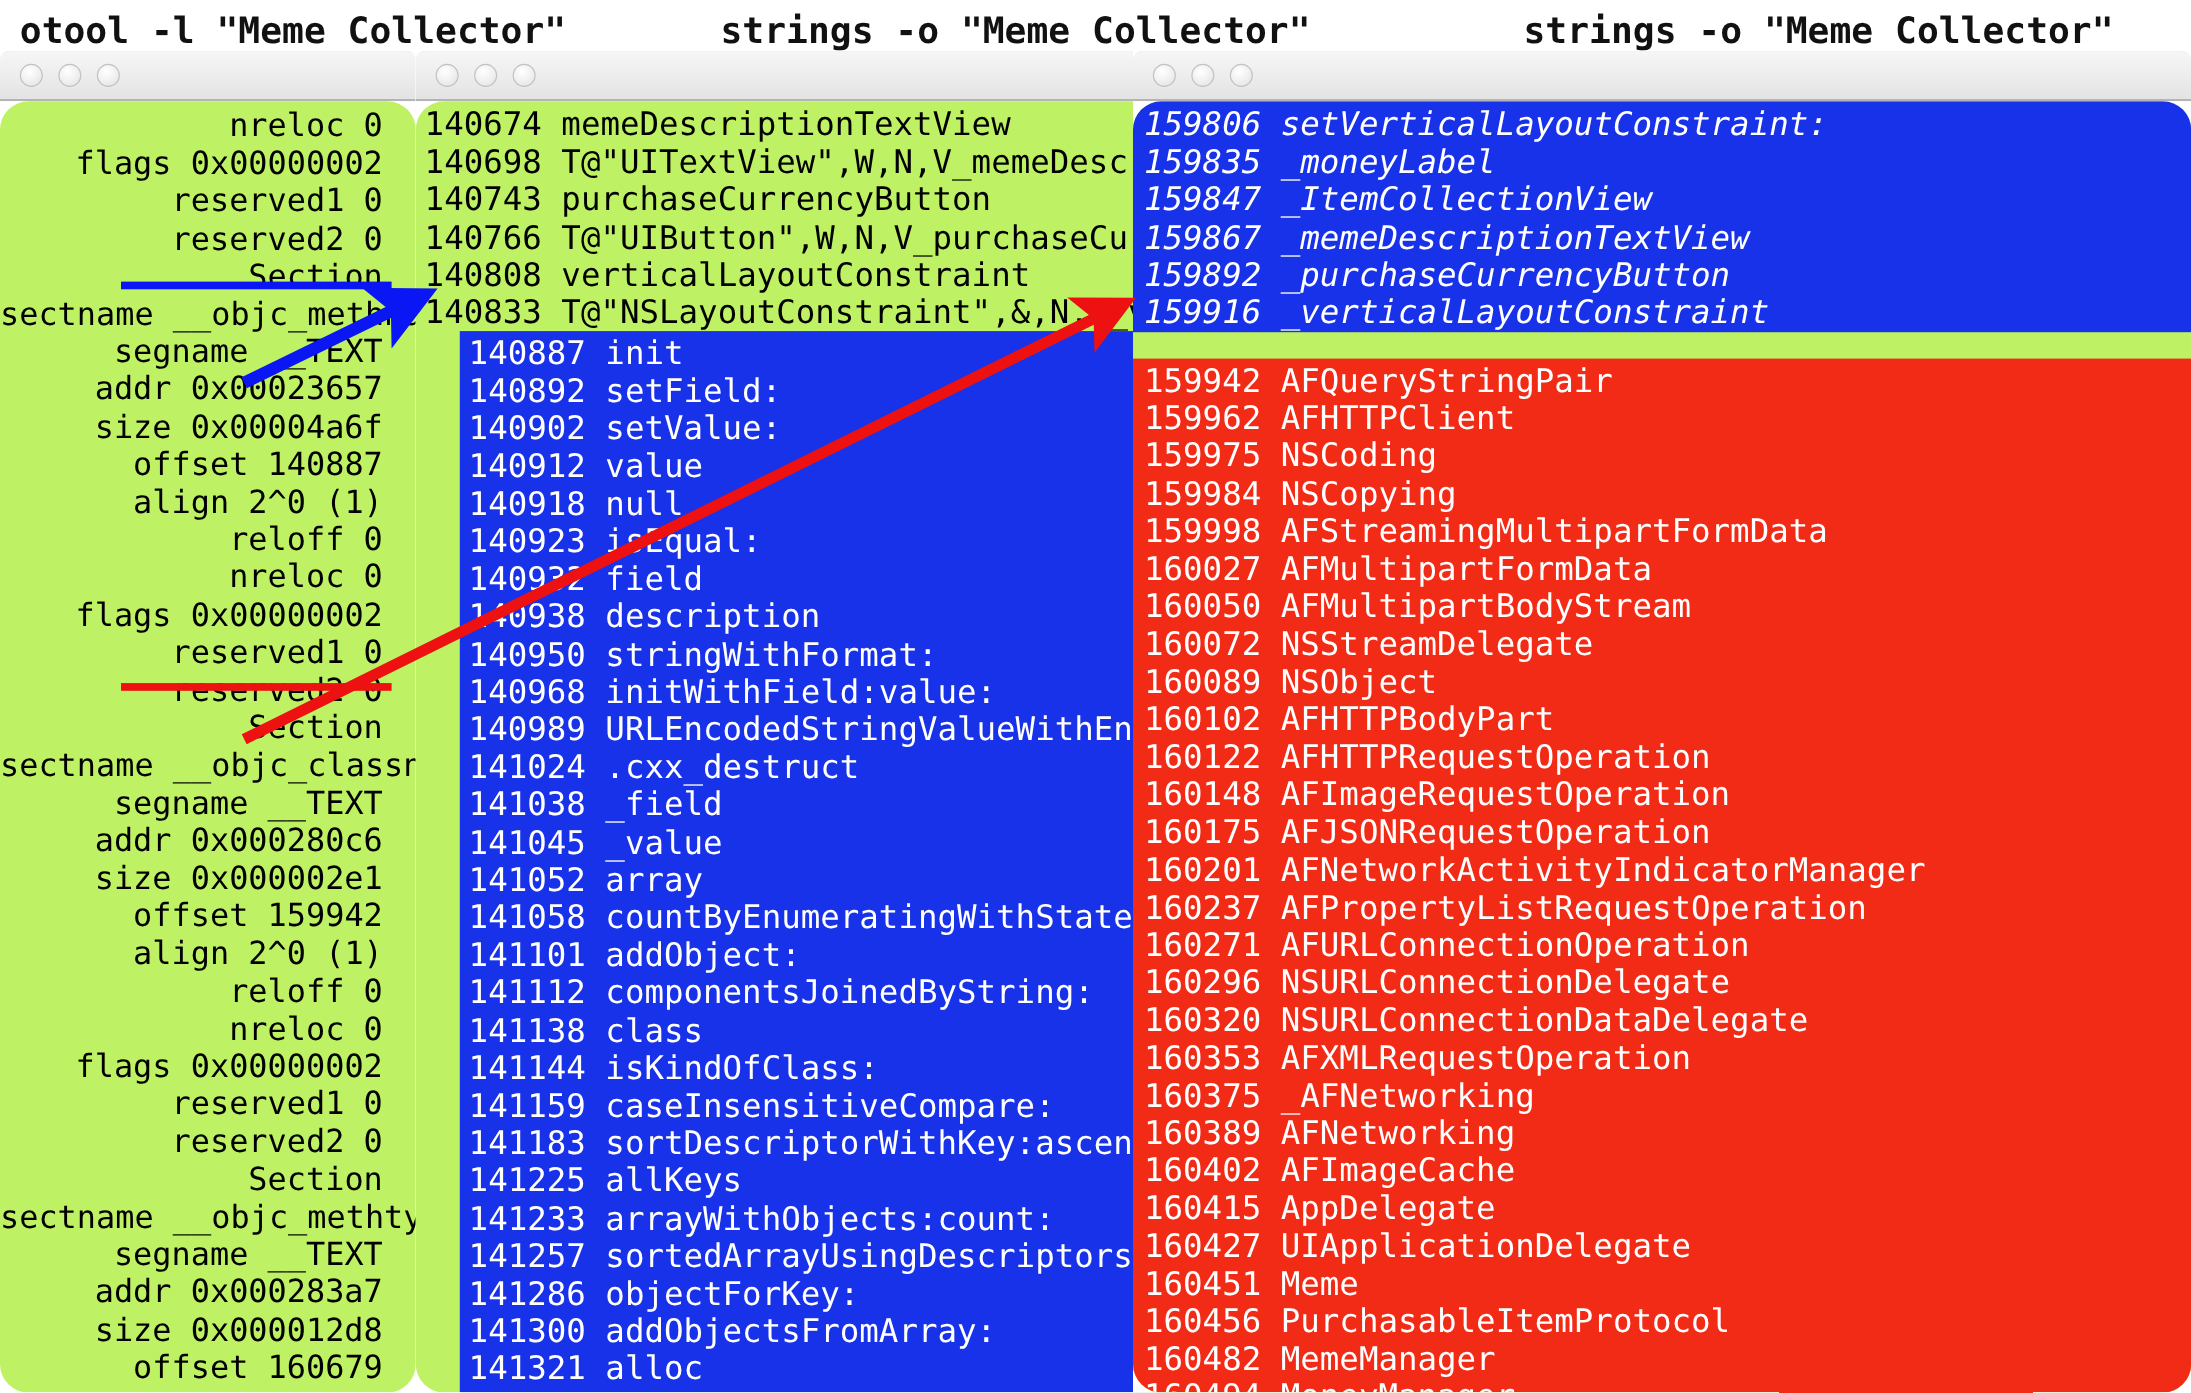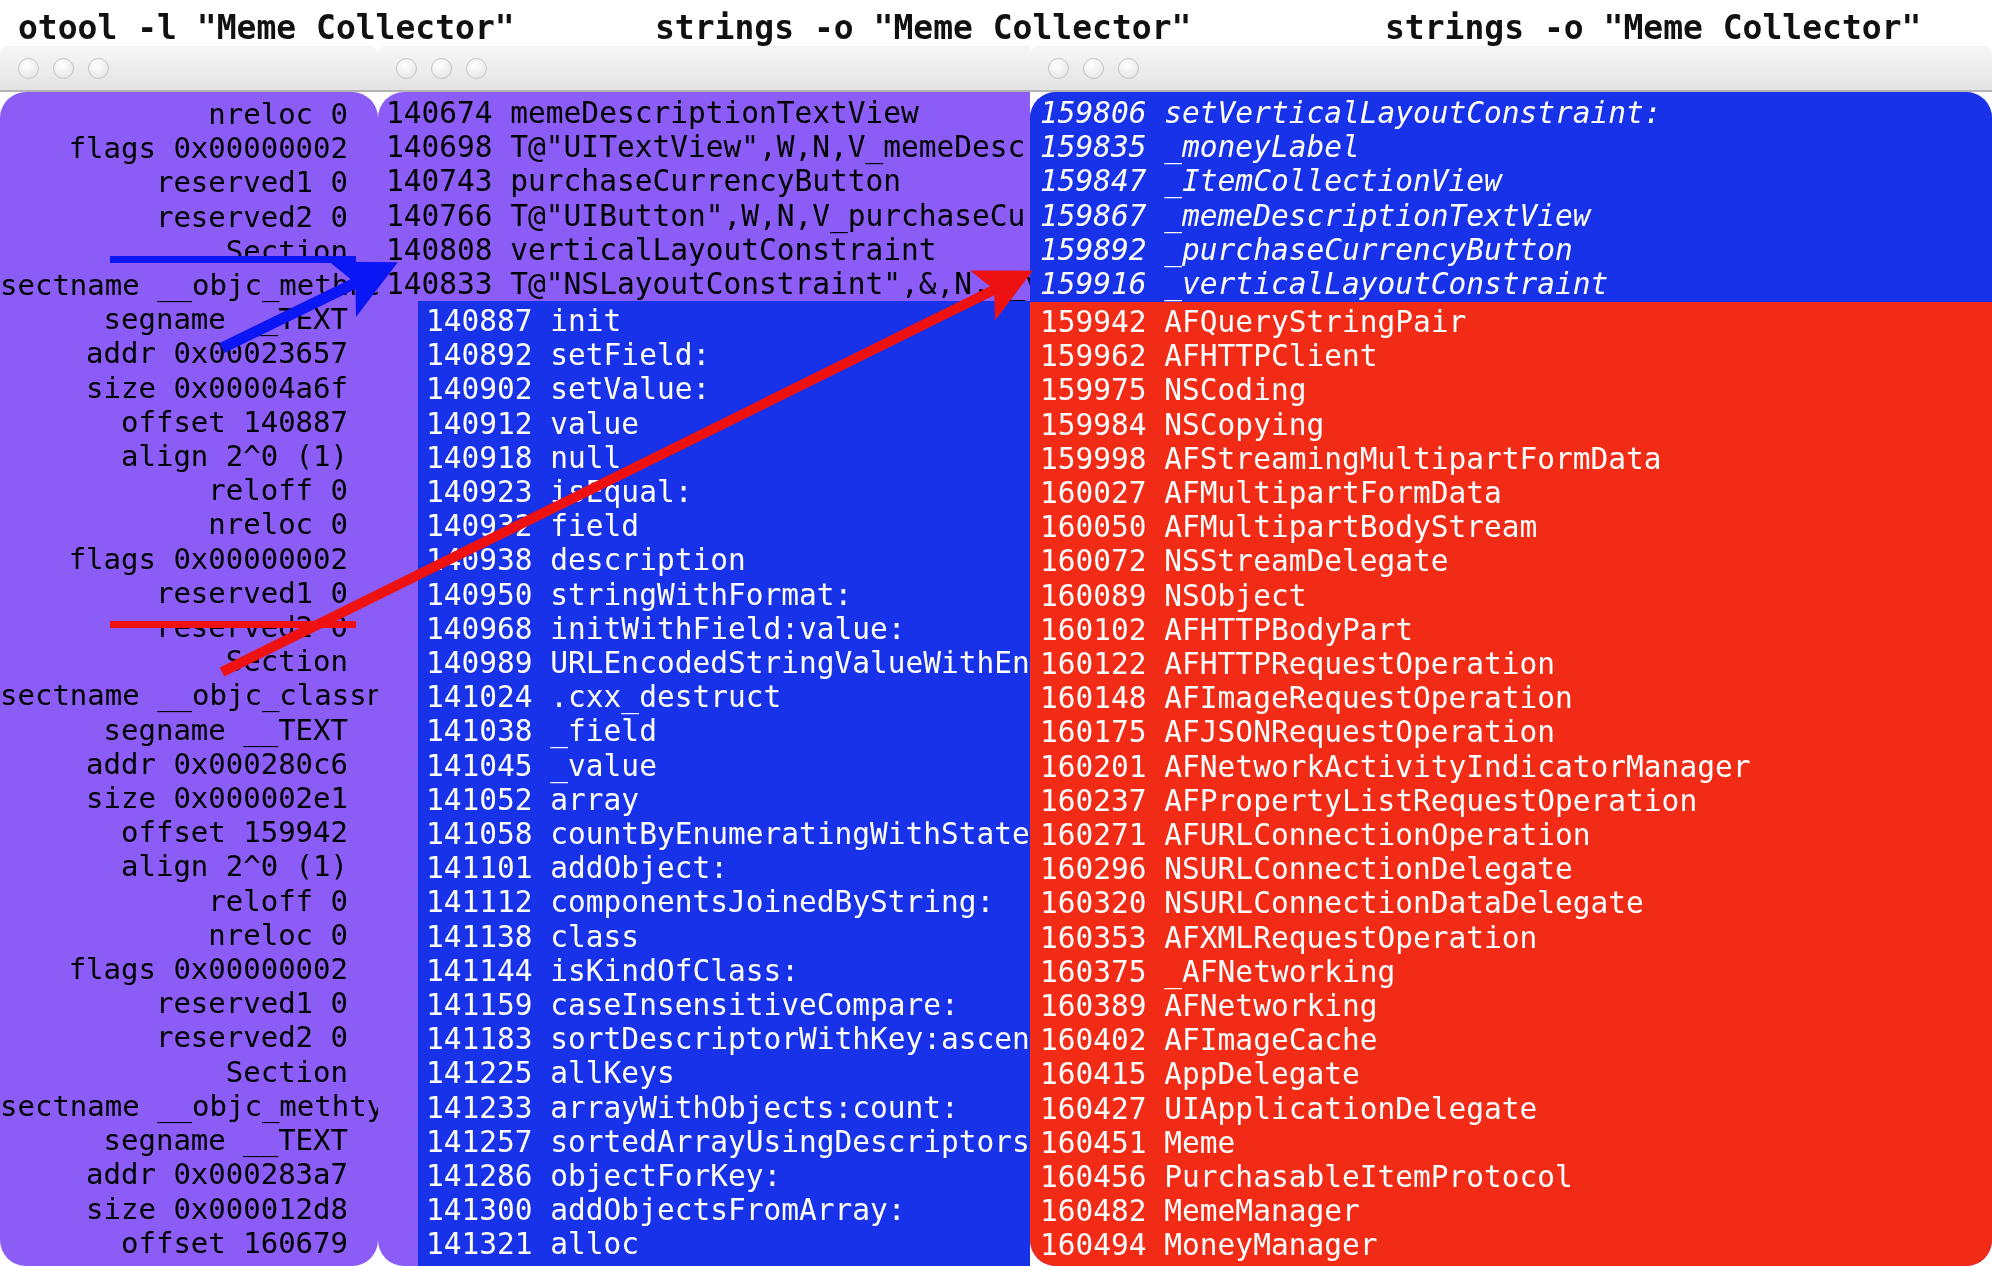--- a/index.html
+++ b/index.html
@@ -21,21 +21,21 @@
   }
   .lights{display:flex;gap:14px;}
   .light{
     width:21px;height:21px;border-radius:50%;
     background:radial-gradient(circle at 40% 32%, #ffffff 0%, #f2f2f2 45%, #e0e0e0 100%);
     border:1px solid #c2c2c2;
     box-sizing:border-box;
   }
   .content{
     position:absolute;top:46px;left:0;right:0;bottom:0;
-    background:#8b5cf6;overflow:hidden;border-radius:26px;
+    background:#bef264;overflow:hidden;border-radius:26px;
   }
   .hdr{
     position:absolute;top:8px;
     font-family:"DejaVu Sans Mono","Liberation Mono",monospace;
     font-weight:bold;font-size:33px;color:#111;
     white-space:pre;letter-spacing:0px;
   }
 
   
   .lines{
@@ -58,21 +58,21 @@
   }
   .ul-blue{background:#0b16f5;}
   .ul-red{background:#ee1111;}
 
   
   #midWin{left:378px;top:46px;width:737px;height:1220px;}
   .blueblock{
     position:absolute;background:#1732e8;color:#ffffff;
   }
   .redblock{
-    position:absolute;background:#f22b16;color:#ffffff;
+    position:absolute;background:#f22b16;color:#ffffff;margin-top:24px;
   }
 
   
   #rightWin{left:1030px;top:46px;width:962px;height:1220px;}
 
   
   svg.arrows{position:absolute;left:0;top:0;width:1992px;height:1266px;pointer-events:none;}
 </style>
 </head>
 <body>

